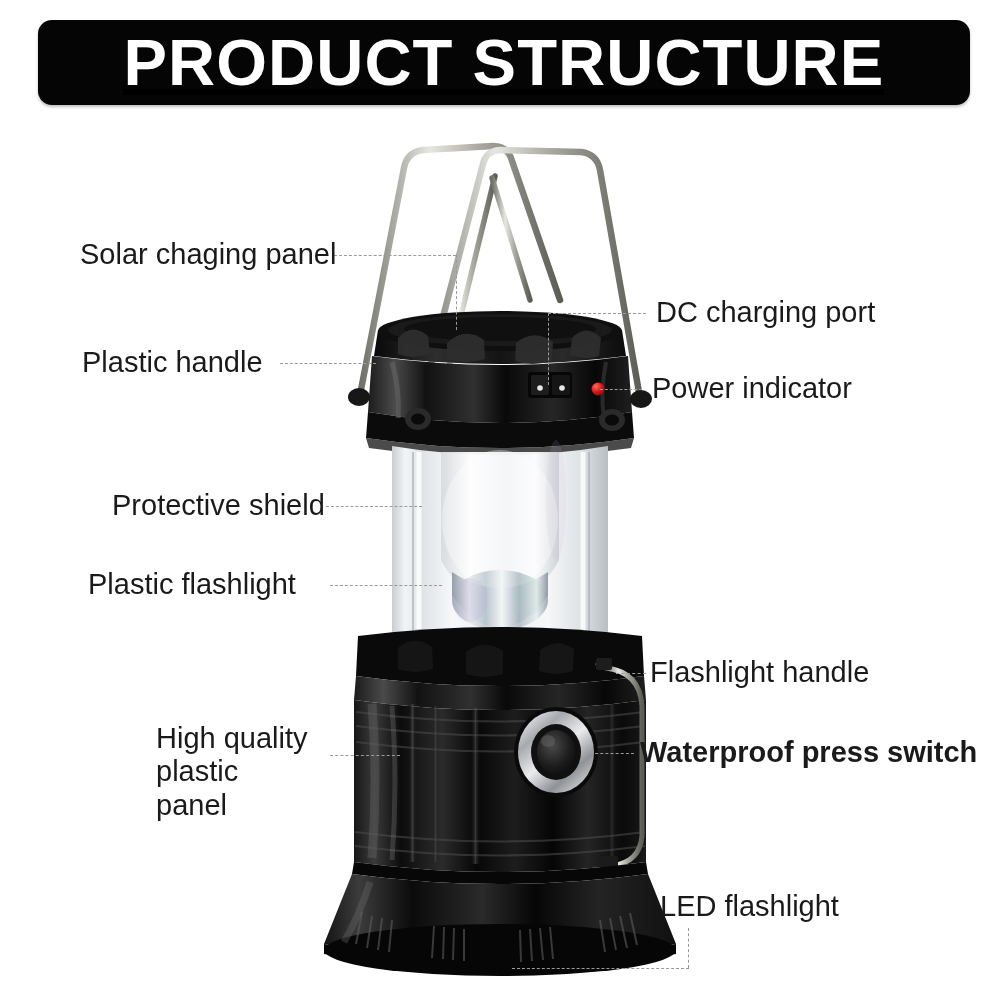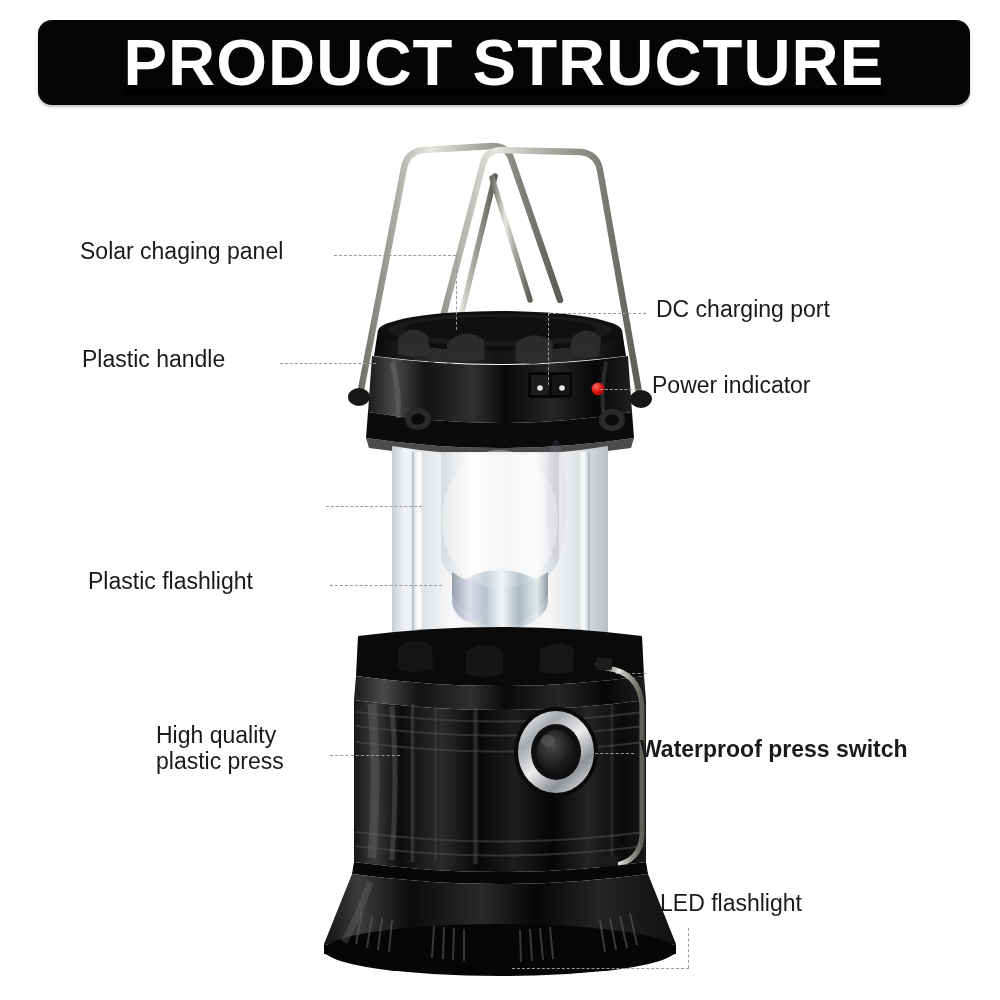--- a/index.html
+++ b/index.html
@@ -29,21 +29,21 @@
     letter-spacing:1px;
     transform:scaleX(1.02);
     white-space:nowrap;
     line-height:1;
   }
 
   
   .label{
     position:absolute;
     color:#1a1a1a;
-    font-size:23px;
+    font-size:29px;
     line-height:1.15;
     white-space:nowrap;
     font-family:"Liberation Sans","DejaVu Sans",sans-serif;
   }
   .label.two-line{white-space:normal;text-align:left;}
 
   
   .lead-h{
     position:absolute;height:0;
     border-top:1.6px dashed #9a9a9a;
@@ -347,26 +347,28 @@
   <div class="lead-h" style="left:512px;top:968px;width:177px;"></div>
 
   <div class="label" style="left:80px;top:238px;">Solar chaging panel</div>
 
   <div class="label" style="left:82px;top:346px;">Plastic handle</div>
 
   <div class="label" style="left:656px;top:296px;">DC charging port</div>
 
   <div class="label" style="left:652px;top:372px;">Power indicator</div>
 
+  <div class="label" style="left:112px;top:489px;">Protective shield</div>
 
   <div class="label" style="left:88px;top:568px;">Plastic flashlight</div>
 
+  <div class="label" style="left:650px;top:656px;">Flashlight handle</div>
 
   <div class="label two-line" style="left:156px;top:722px;width:160px;">
     <div>High quality</div>
-    <div>plastic press</div>
+    <div>plastic panel</div>
   </div>
 
   <div class="label" style="left:640px;top:736px;font-weight:bold;">Waterproof press switch</div>
 
   <div class="label" style="left:660px;top:890px;text-align:center;">LED flashlight</div>
 
 </div>
 
 </body></html>

